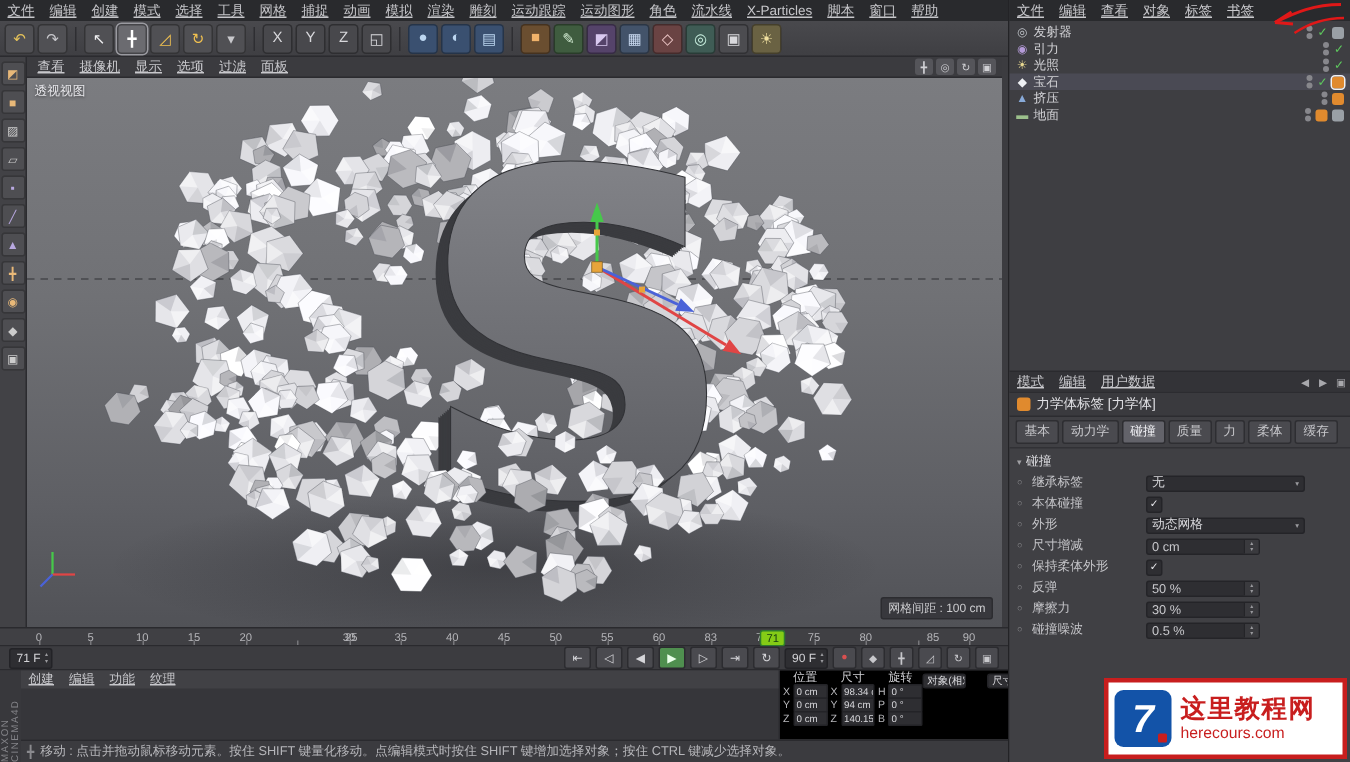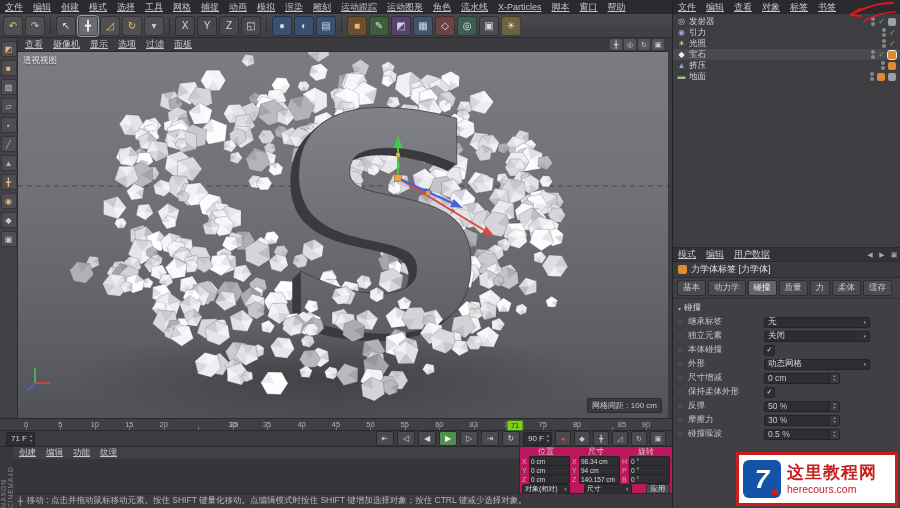--- a/index.html
+++ b/index.html
@@ -33,21 +33,21 @@
   .stp{display:flex;flex-direction:column;font-size:4px;color:#9a9a9e;line-height:1.1;}
   .tr-btn{width:16px;height:13px;background:#4a4a4f;border:1px solid #2c2c30;border-radius:2px;display:flex;align-items:center;justify-content:center;font-size:8px;color:#d6d6da;flex:none;}
   .tr-btn.accent{background:#4f8f4f;color:#eaffea;}
   .rec-btn{width:14px;height:13px;background:#4a4a4f;border:1px solid #2c2c30;border-radius:2px;display:flex;align-items:center;justify-content:center;font-size:7px;flex:none;}
   .flexsp{flex:1;}
   
   #brand{position:absolute;left:0;top:447px;width:14px;height:61px;background:#38383c;color:#85858a;font-size:6.5px;writing-mode:vertical-rl;transform:rotate(180deg);display:flex;align-items:center;justify-content:center;letter-spacing:1px;}
   #materials{position:absolute;left:14px;top:447px;width:506px;height:46px;background:#36363a;border-right:1px solid #2a2a2e;box-sizing:border-box;}
   #mat-menu{height:12px;background:#414145;display:flex;font-size:8.5px;align-items:stretch;}
   
-  #coords{position:absolute;left:520px;top:447px;width:152px;height:46px;background:#be185d;display:flex;flex-direction:column;padding:1px 2px;box-sizing:border-box;}
+  #coords{position:absolute;left:520px;top:447px;width:152px;height:46px;background:#000000;display:flex;padding:1px 2px;box-sizing:border-box;}
   #coords-grid{display:flex;flex:1;gap:2px;}
   .cg-col{flex:1;display:flex;flex-direction:column;gap:1px;min-width:0;}
   .cg-title{font-size:8px;color:#d0d0d4;text-align:center;height:8px;line-height:8px;}
   .cg-row{display:flex;align-items:center;gap:1px;height:8px;}
   .cg-k{font-size:7px;width:6px;color:#b8b8bc;flex:none;}
   .cg-f{flex:1;height:8px;background:#2e2e32;border:1px solid #232327;border-radius:1px;font-size:6.5px;display:flex;align-items:center;padding:0 1px;color:#d8d8dc;white-space:nowrap;overflow:hidden;min-width:0;}
   #coords-bottom{display:flex;gap:14px;height:10px;margin-top:1px;}
   .cb-select{flex:1.3;background:#2e2e32;border:1px solid #232327;border-radius:2px;font-size:7px;display:flex;align-items:center;padding:0 2px;color:#d8d8dc;white-space:nowrap;overflow:hidden;}
   .cb-select .arr{margin-left:auto;font-size:5px;color:#9a9a9e;}
   .cb-btn{flex:.7;background:#4a4a4f;border:1px solid #2c2c30;border-radius:2px;font-size:7.5px;display:flex;align-items:center;justify-content:center;color:#d8d8dc;}
@@ -1747,30 +1747,20 @@
             <span class="am-label">继承标签</span>
             <span class="am-ctrl">
               <span class="am-select">
                 <span>无</span>
                 <span class="am-arrow">▾</span>
               </span>
             </span>
           </div>
           <div class="am-row">
             <span class="am-dot">○</span>
-            <span class="am-label">独立元素</span>
-            <span class="am-ctrl">
-              <span class="am-select">
-                <span>关闭</span>
-                <span class="am-arrow">▾</span>
-              </span>
-            </span>
-          </div>
-          <div class="am-row">
-            <span class="am-dot">○</span>
             <span class="am-label">本体碰撞</span>
             <span class="am-ctrl">
               <span class="am-check on">✓</span>
             </span>
           </div>
           <div class="am-row">
             <span class="am-dot">○</span>
             <span class="am-label">外形</span>
             <span class="am-ctrl">
               <span class="am-select">

